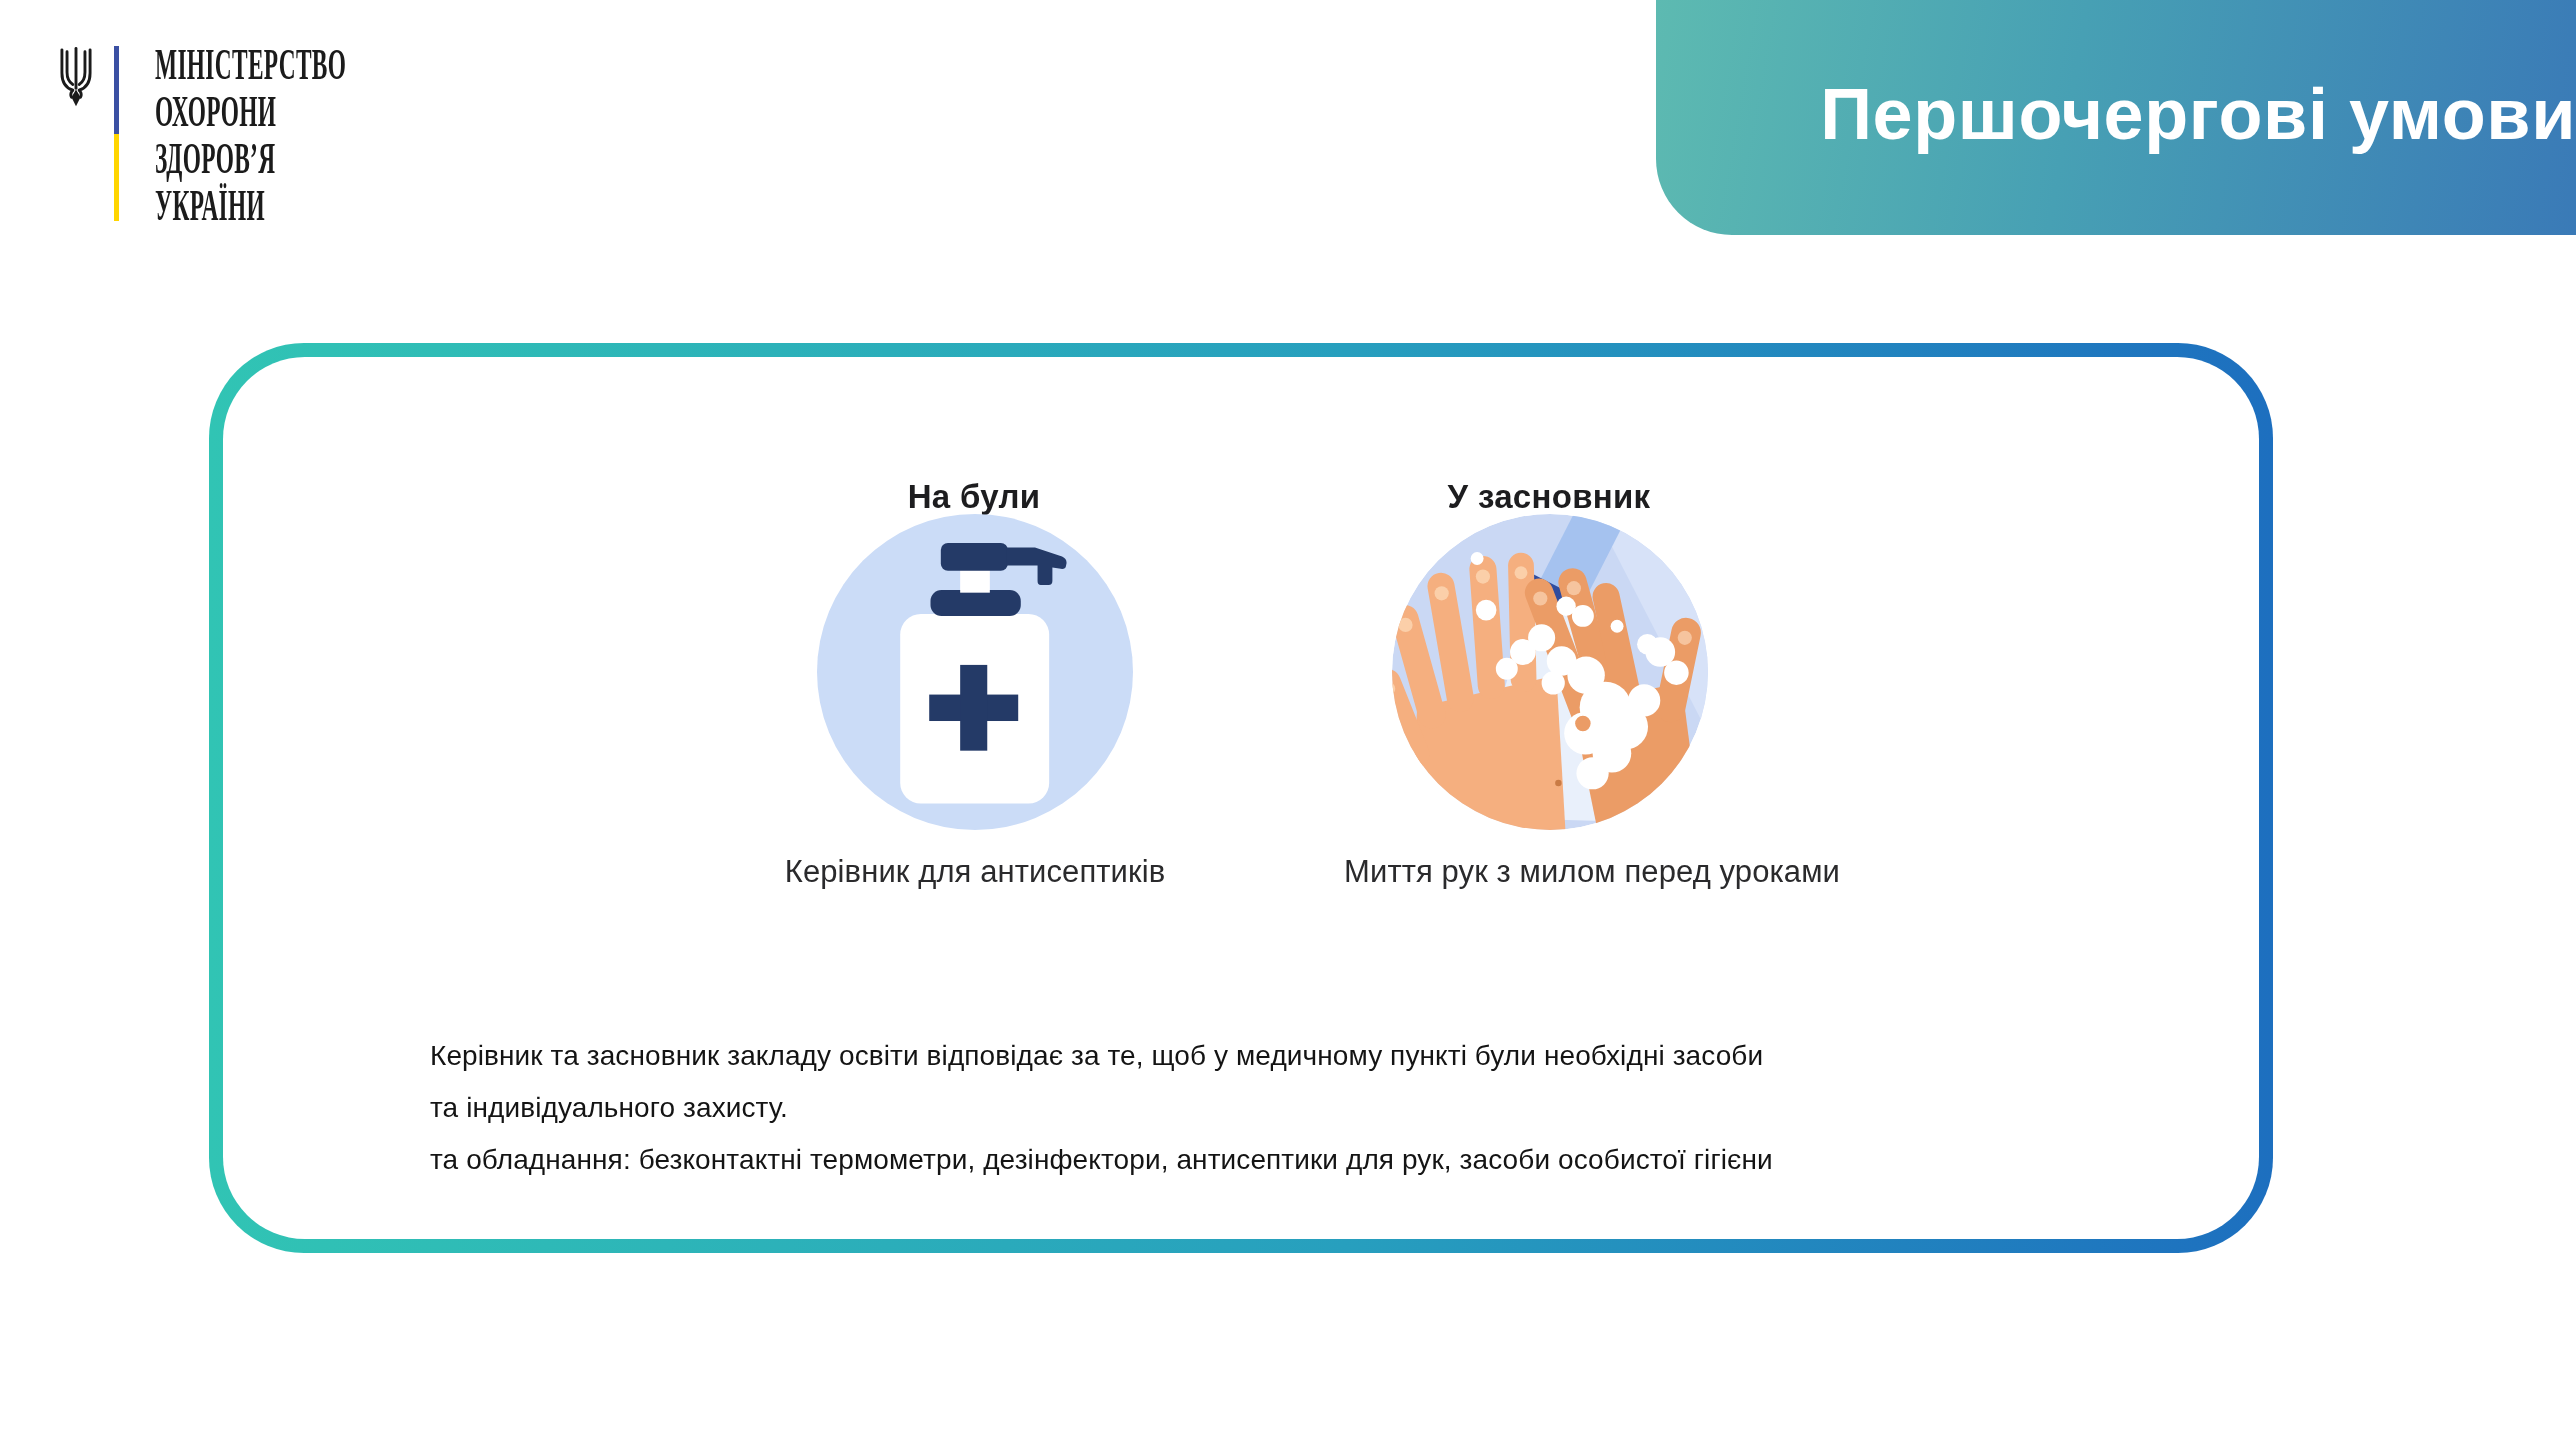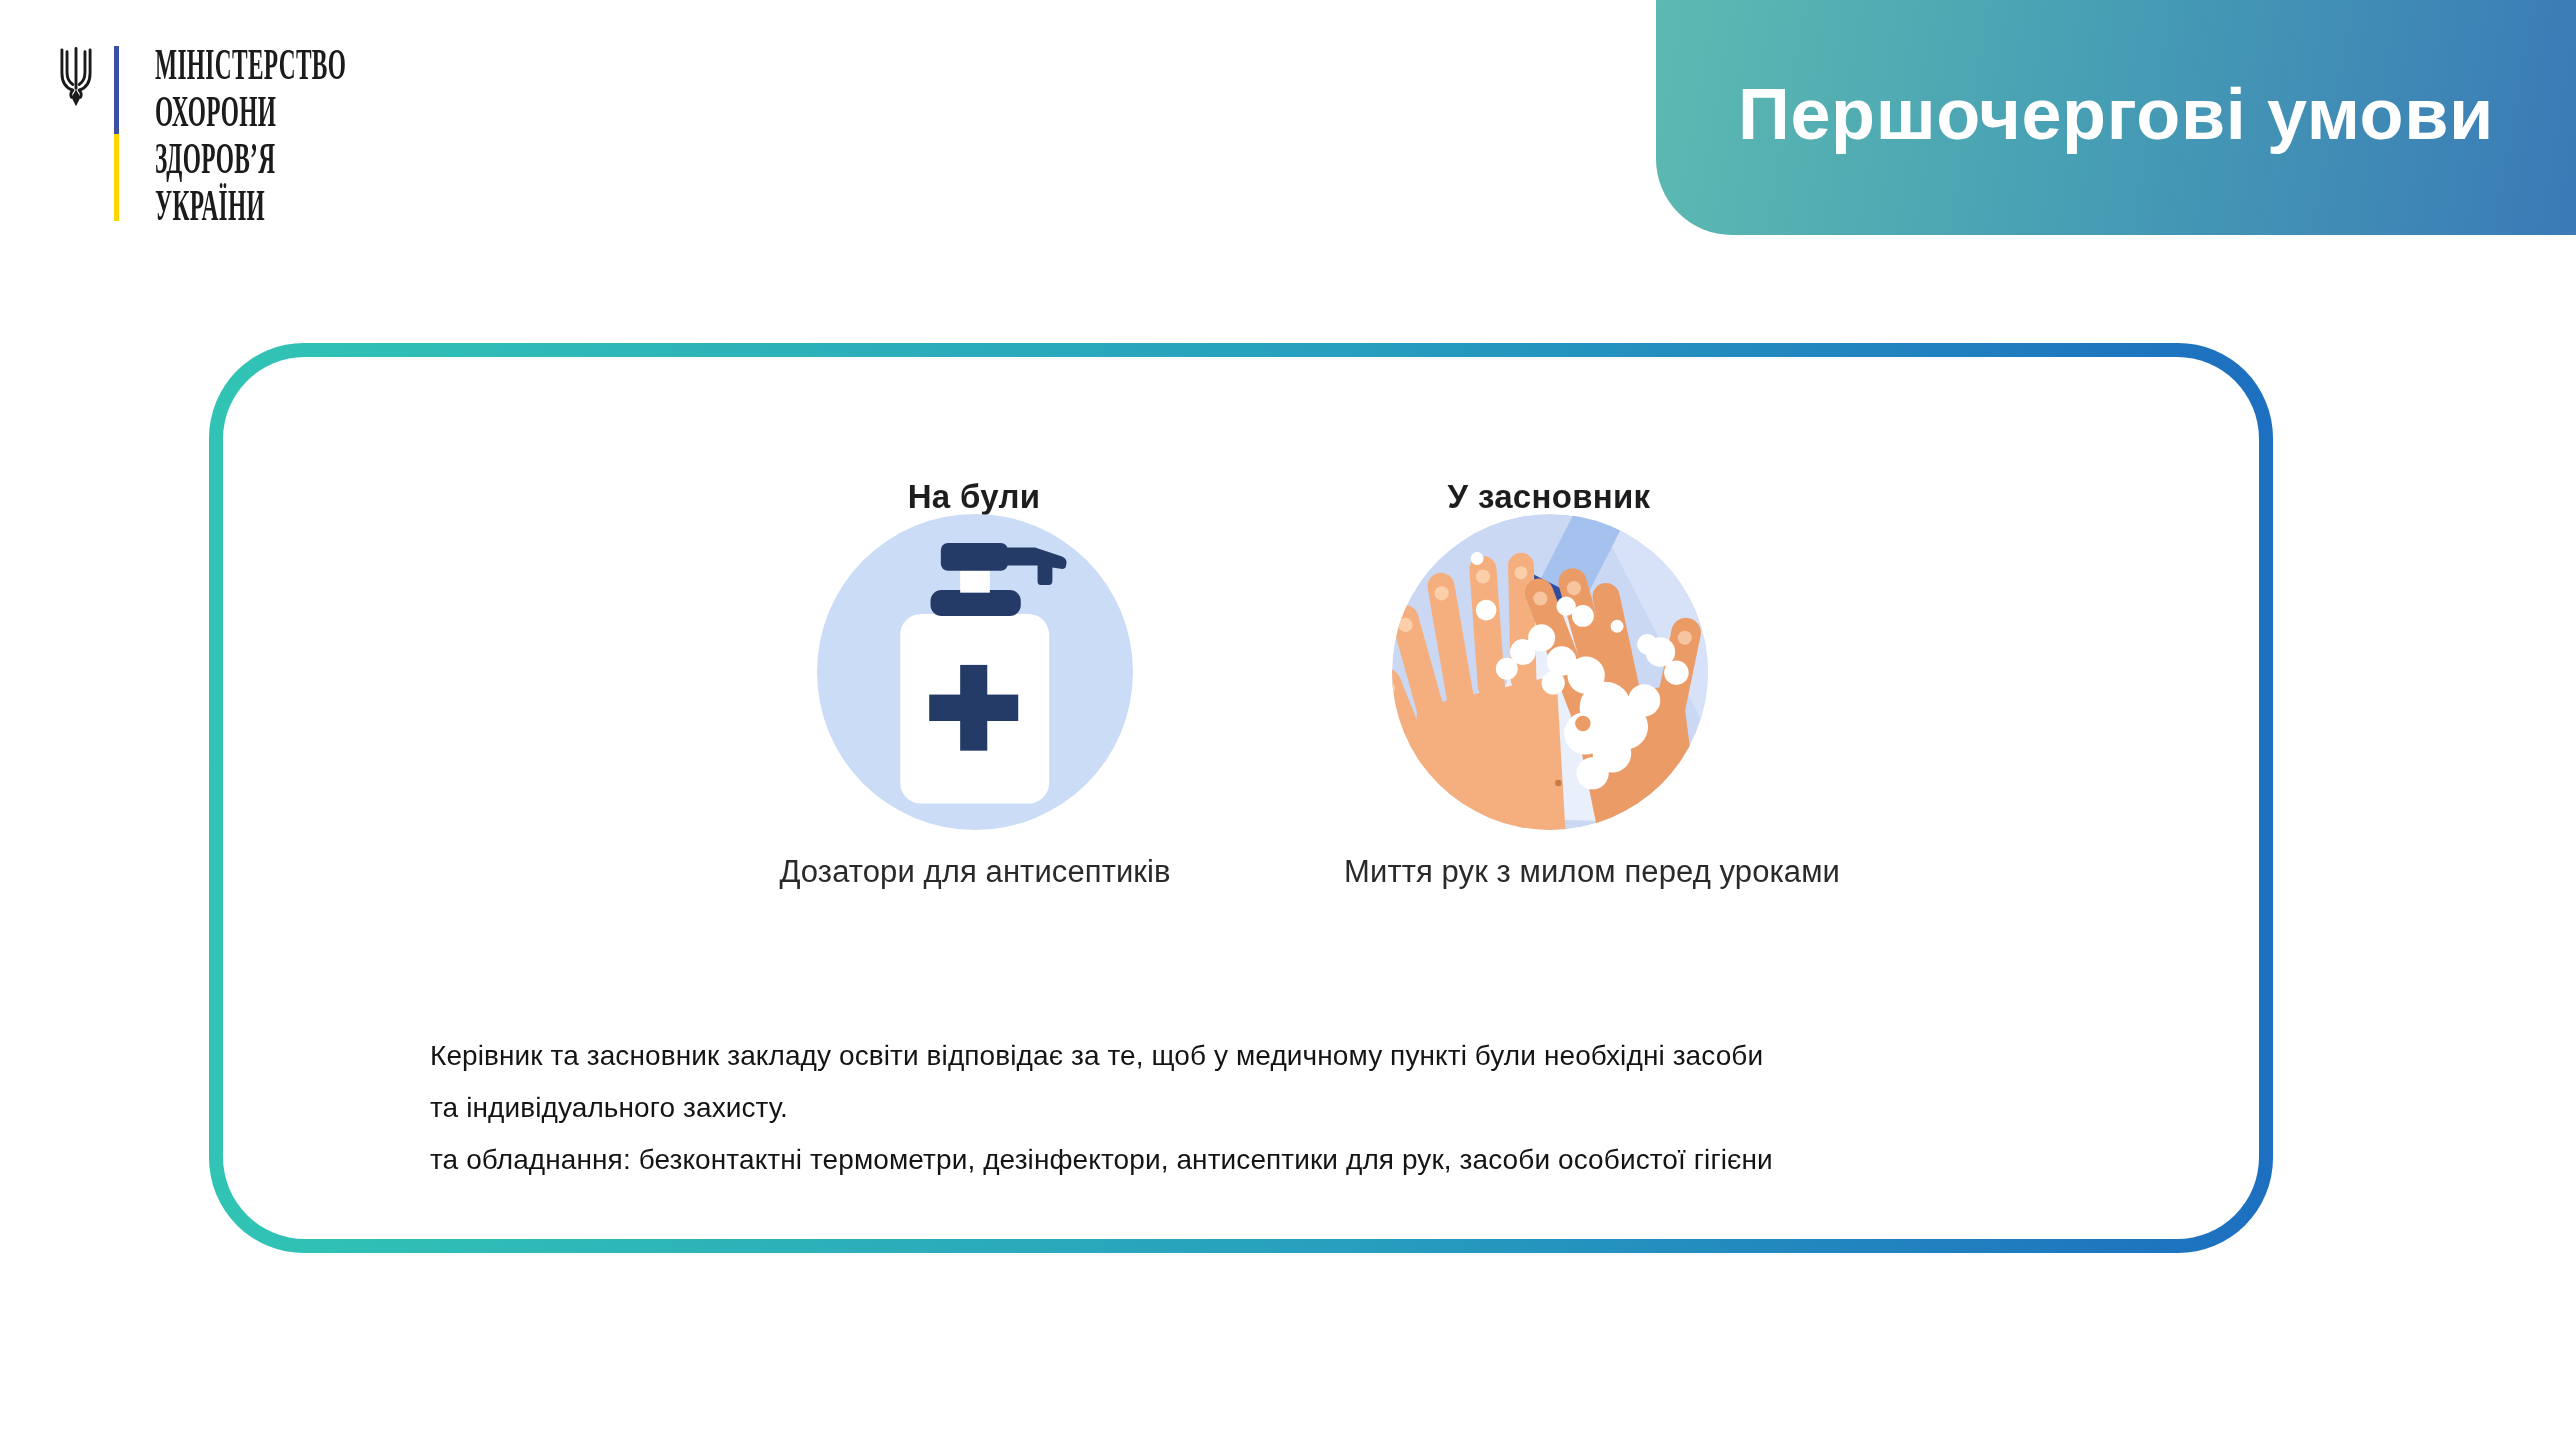--- a/index.html
+++ b/index.html
@@ -18,21 +18,21 @@
   .logo-bar .yellow{position:absolute;bottom:0;left:0;width:100%;height:50%;background:#ffd500;}
   .logo-text{position:absolute;left:100px;top:-3.9px;color:#1b1b1b;font-family:Liberation Serif, serif;}
   .logo-line{display:block;font-weight:700;font-size:45px;line-height:47px;
     transform:scaleX(0.52);transform-origin:left center;letter-spacing:0.6px;white-space:nowrap;}
 
   
   .banner{
     position:absolute;left:1656px;top:0;width:920px;height:235px;
     background:linear-gradient(100deg,#5dbab1 0%,#47a0b4 45%,#3a7ab7 100%);
     border-bottom-left-radius:76px;
-    display:flex;align-items:center;justify-content:center;
+    display:flex;align-items:center;justify-content:flex-end;
   }
   .banner h1{
     margin:0;color:#ffffff;font-weight:700;font-size:72px;letter-spacing:0.6px;
     transform:translateY(-3.9px);white-space:nowrap;
   }
 
   
   .card{
     position:absolute;left:209px;top:343px;width:2064px;height:910px;
     border-radius:95px;
@@ -115,21 +115,21 @@
       <rect x="222" y="86" width="46" height="36" fill="#ffffff"></rect>
 
       <rect x="192" y="45" width="104" height="43" rx="11" fill="#243a67"></rect>
 
       <path d="M294 52 L338 52 L380 66 Q387 69 387 76 L386 81 Q385 86 378 85 L365 83 L365 104 Q365 110 359 110 L347 110 Q342 110 342 104 L342 80 L294 80 Z" fill="#243a67"></path>
 
       <rect x="174" y="280" width="138" height="41" fill="#243a67"></rect>
       <rect x="222" y="234" width="42" height="133" fill="#243a67"></rect>
     </svg>
   </div>
-  <div class="col-caption c1">Дозатори для антисептиків</div>
+  <div class="col-caption c1">Керівник для антисептиків</div>
 
   <h2 class="col-heading c2">У засновник</h2>
   <div class="icon-wrap c2">
     <svg viewBox="0 0 490 490">
       <defs>
         <clipPath id="hwClip">
             <circle cx="245" cy="245" r="245"></circle>
           </clipPath>
       </defs>
       <g clip-path="url(#hwClip)">

